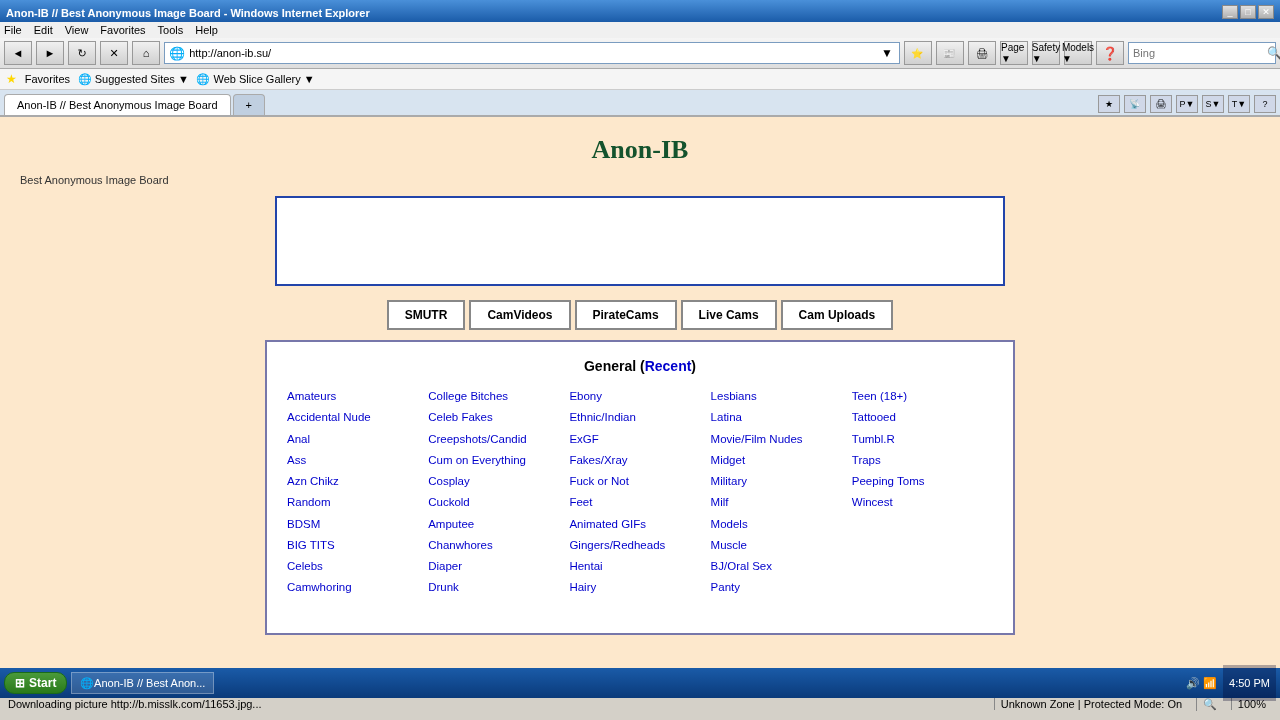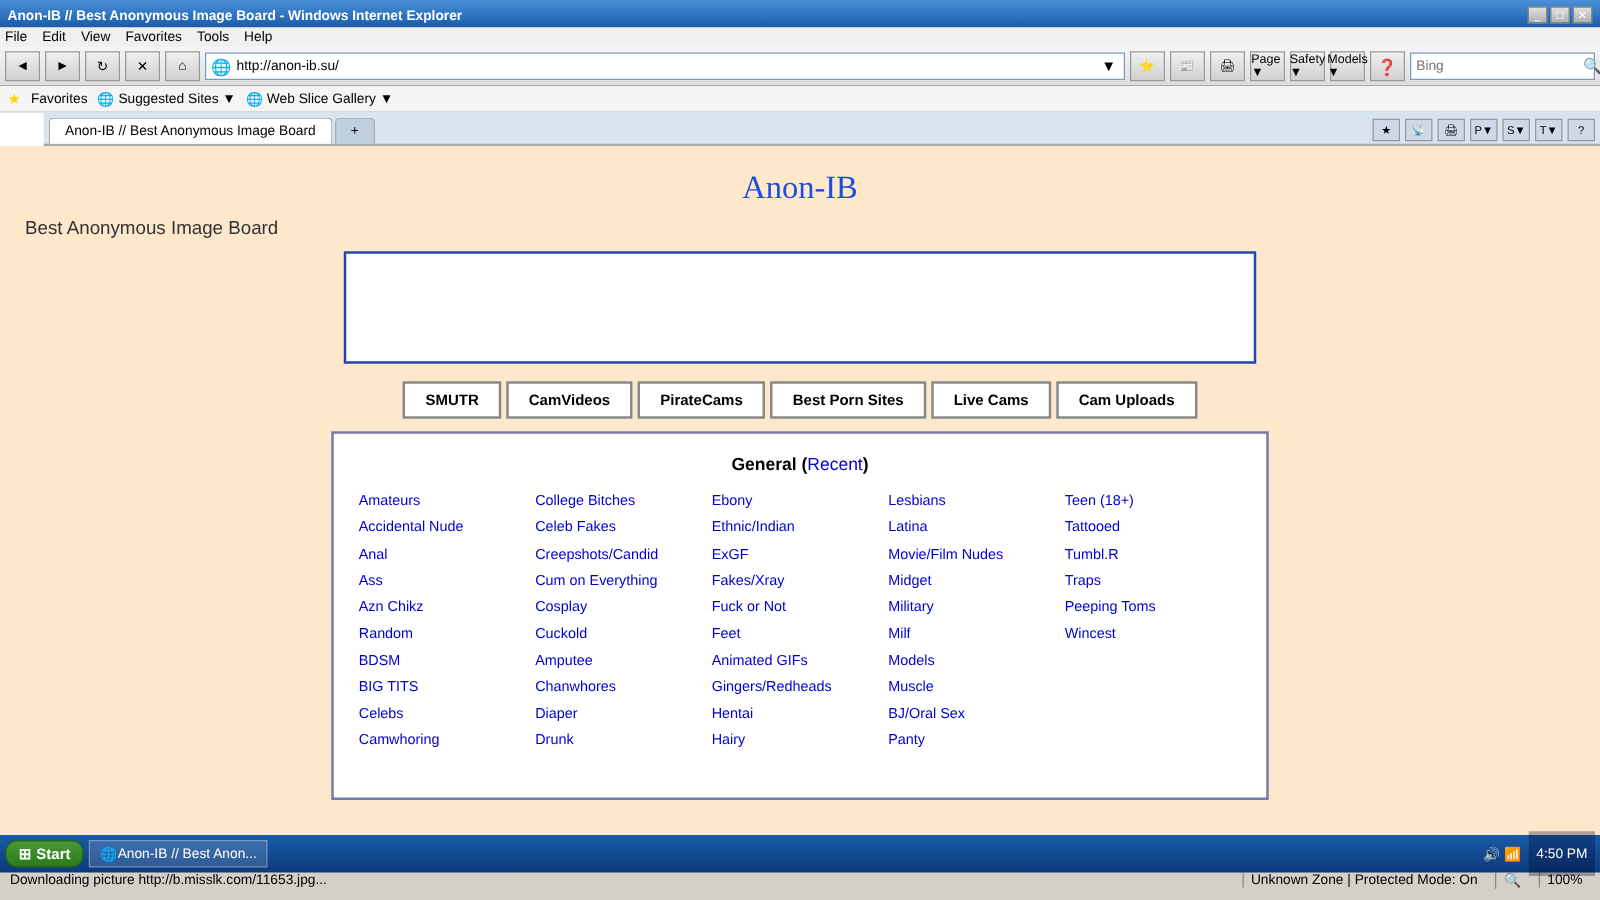--- a/index.html
+++ b/index.html
@@ -92,21 +92,20 @@
     .fav-item { display: flex; align-items: center; gap: 3px; cursor: pointer; }
     .fav-star { color: gold; font-size: 12px; }
 
     
     .tab-bar {
       display: flex; align-items: flex-end;
       background: #d8e4f0;
       padding: 4px 4px 0;
       border-bottom: 2px solid #aaa;
       gap: 2px;
-      margin-left: 35px;
     }
     .tab-active {
       background: white;
       border: 1px solid #aaa;
       border-bottom: none;
       padding: 4px 12px;
       font-size: 11px;
       cursor: pointer;
       border-radius: 4px 4px 0 0;
       z-index: 2;
@@ -137,28 +136,28 @@
 
     
     .page-content {
       background: #fde8cc;
       min-height: 560px;
       padding: 10px 20px 20px;
       position: relative;
     }
     .page-header {
       text-align: center;
-      color: #1d4ed8;
+      color: #14532d;
       font-size: 26px;
-      font-weight: normal;
+      font-weight: bold;
       font-family: serif;
       padding: 8px 0 5px;
     }
     .page-subtitle {
-      font-size: 15px;
+      font-size: 11px;
       color: #333;
       padding: 4px 0 10px;
     }
 
     
     .ad-box {
       border: 2px solid #2244aa;
       background: white;
       width: 730px;
       height: 90px;
@@ -192,21 +191,21 @@
     .section-title {
       text-align: center;
       font-size: 14px;
       font-weight: bold;
       color: #000;
       margin-bottom: 14px;
     }
     .section-title a {
       color: #0000cc;
       text-decoration: none;
-      font-weight: normal;
+      font-weight: bold;
     }
 
     
     .link-grid {
       display: grid;
       grid-template-columns: repeat(5, 1fr);
       gap: 0;
       margin-bottom: 20px;
     }
     .link-col {
@@ -372,21 +371,20 @@
 
   <div class="page-header">Anon-IB</div>
   <div class="page-subtitle">Best Anonymous Image Board</div>
 
   <div class="ad-box"></div>
 
   <div class="nav-buttons">
     <div class="nav-btn">SMUTR</div>
     <div class="nav-btn">CamVideos</div>
     <div class="nav-btn">PirateCams</div>
-    <div class="nav-btn">Best Porn Sites</div>
     <div class="nav-btn">Live Cams</div>
     <div class="nav-btn">Cam Uploads</div>
   </div>
 
   <div class="board-container">
 
     <div class="section-title">
       <span>General</span>
       (<a href="#">Recent</a>)
     </div>

